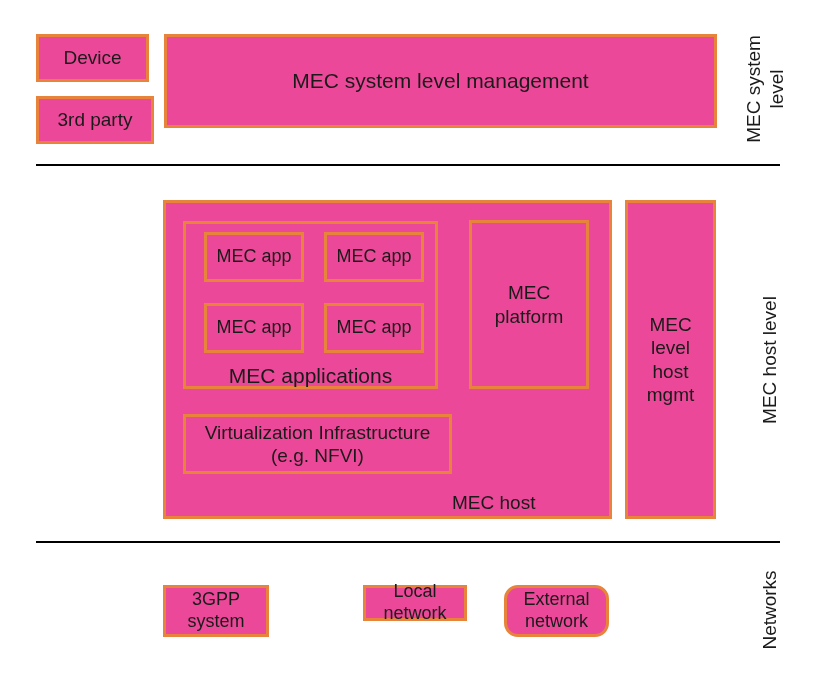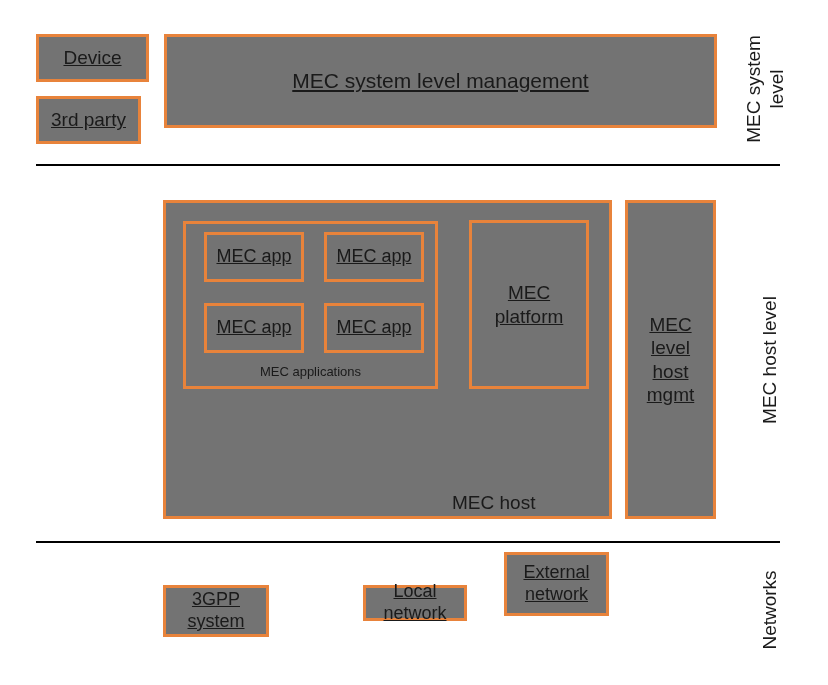--- a/index.html
+++ b/index.html
@@ -15,29 +15,28 @@
     position: relative;
     width: 828px;
     height: 685px;
     background: #ffffff;
     overflow: hidden;
   }
   .box {
     position: absolute;
     box-sizing: border-box;
     border: 3px solid #E8833B;
-    background: #737373;
+    background: #ec4899;
     display: flex;
     align-items: center;
     justify-content: center;
     text-align: center;
     color: #1a1a1a;
     line-height: 1.22;
     white-space: pre-line;
-    text-decoration: underline;
   }
   .divider {
     position: absolute;
     height: 0;
     border-top: 2px solid #000000;
   }
   .vlabel {
     position: absolute;
     color: #1a1a1a;
     line-height: 1.22;
@@ -49,45 +48,45 @@
     justify-content: center;
   }
   .corner-label {
     position: absolute;
     color: #1a1a1a;
     white-space: nowrap;
   }
 
   
   #device-box        { left: 36px;  top: 34px;  width: 113px; height: 48px;  font-size: 19px; }
-  #third-party-box   { left: 36px;  top: 96px;  width: 105px; height: 48px;  font-size: 19px; }
+  #third-party-box   { left: 36px;  top: 96px;  width: 118px; height: 48px;  font-size: 19px; }
   #system-mgmt-box   { left: 164px; top: 34px;  width: 553px; height: 94px; font-size: 21px; }
 
   #divider-top       { left: 36px;  top: 164px; width: 744px; }
   #divider-bottom    { left: 36px;  top: 541px; width: 744px; }
 
   
   #mec-host-box      { left: 163px; top: 200px; width: 449px; height: 319px; }
   #mec-apps-box      { left: 183px; top: 221px; width: 255px; height: 168px; }
   #mec-app-1         { left: 204px; top: 232px; width: 100px; height: 50px;  font-size: 18px; }
   #mec-app-2         { left: 324px; top: 232px; width: 100px; height: 50px;  font-size: 18px; }
   #mec-app-3         { left: 204px; top: 303px; width: 100px; height: 50px;  font-size: 18px; }
   #mec-app-4         { left: 324px; top: 303px; width: 100px; height: 50px;  font-size: 18px; }
-  #mec-apps-label    { left: 183px; top: 364px; width: 255px; text-align: center; font-size: 13px; }
+  #mec-apps-label    { left: 183px; top: 364px; width: 255px; text-align: center; font-size: 21px; }
 
   #mec-platform-box  { left: 469px; top: 220px; width: 120px; height: 169px; font-size: 19px; }
   #virt-infra-box    { left: 183px; top: 414px; width: 269px; height: 60px;  font-size: 19px; }
   #mec-host-label    { left: 452px; top: 492px; width: 150px; text-align: left; font-size: 19px; }
 
   #mec-host-mgmt-box { left: 625px; top: 200px; width: 91px;  height: 319px; font-size: 19px; }
 
   
   #net-3gpp-box      { left: 163px; top: 585px; width: 106px; height: 52px; font-size: 18px; }
   #net-local-box     { left: 335px; top: 585px; width: 104px; height: 36px; font-size: 18px; margin-left: 28px; }
-  #net-external-box  { left: 504px; top: 552px; width: 105px; height: 64px; font-size: 18px; }
+  #net-external-box  { left: 504px; top: 585px; width: 105px; height: 52px; font-size: 18px; border-radius: 14px; }
 
   
   #label-system-level {
     left: 700px; top: 24px; width: 130px; height: 130px;
     transform: rotate(-90deg); font-size: 19px;
   }
   #label-host-level {
     left: 705px; top: 295px; width: 130px; height: 130px;
     transform: rotate(-90deg); font-size: 19px;
   }
@@ -119,20 +118,22 @@
   <div class="box" id="mec-app-1">MEC app</div>
   <div class="box" id="mec-app-2">MEC app</div>
   <div class="box" id="mec-app-3">MEC app</div>
   <div class="box" id="mec-app-4">MEC app</div>
 
   <div class="corner-label" id="mec-apps-label">MEC applications</div>
 
   <div class="box" id="mec-platform-box">MEC
 platform</div>
 
+  <div class="box" id="virt-infra-box">Virtualization Infrastructure
+(e.g. NFVI)</div>
 
   <div class="corner-label" id="mec-host-label">MEC host</div>
 
   <div class="box" id="mec-host-mgmt-box">MEC
 level
 host
 mgmt</div>
 
   <div class="vlabel" id="label-host-level">MEC host level</div>
 

